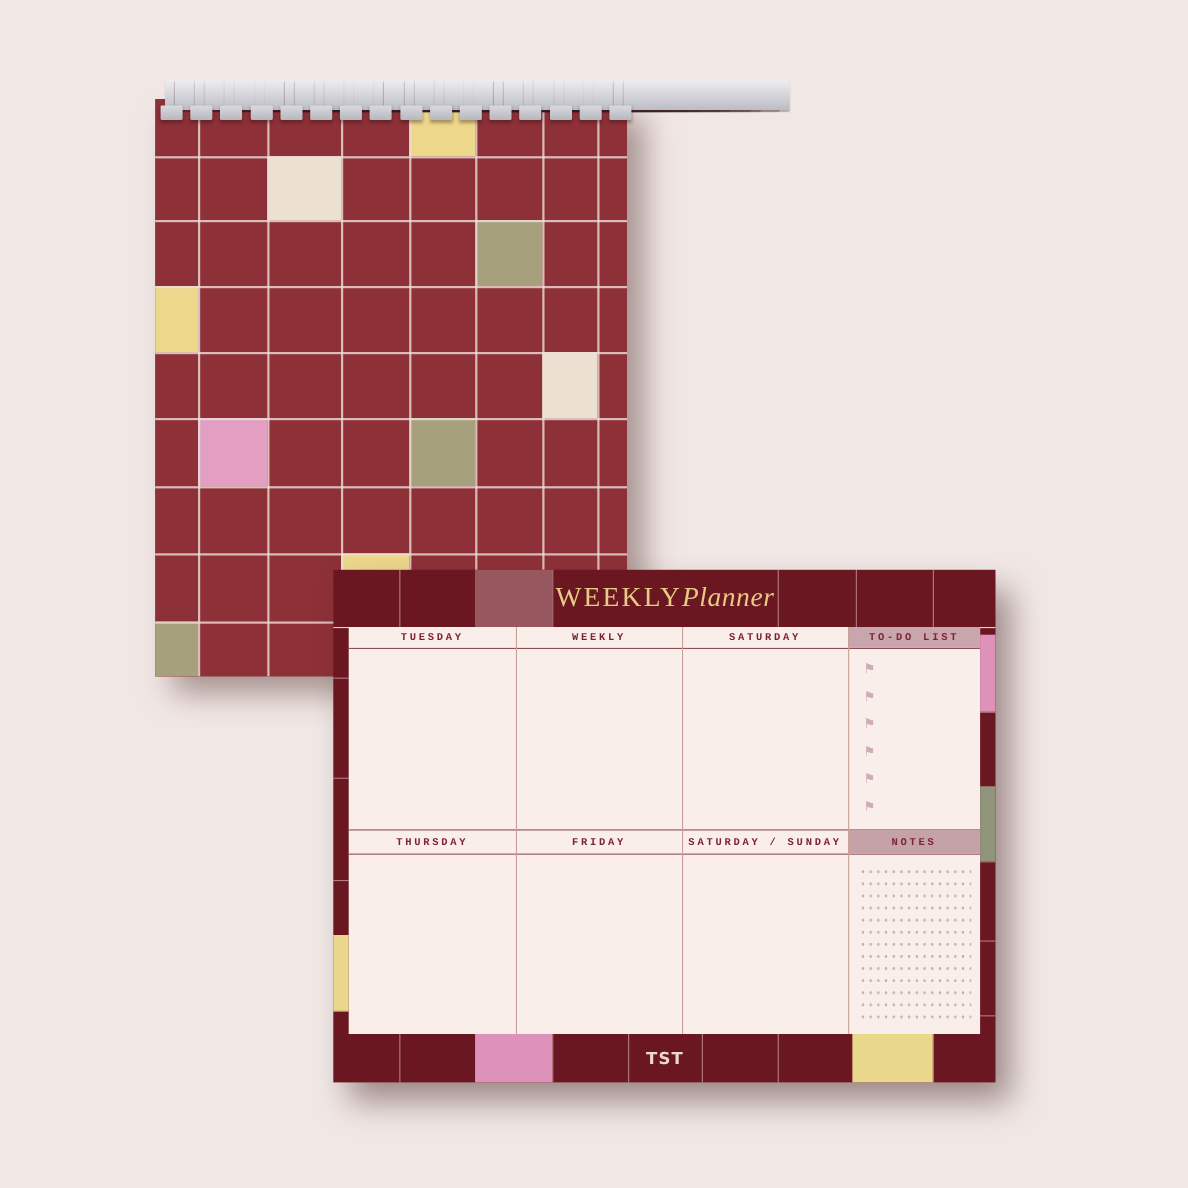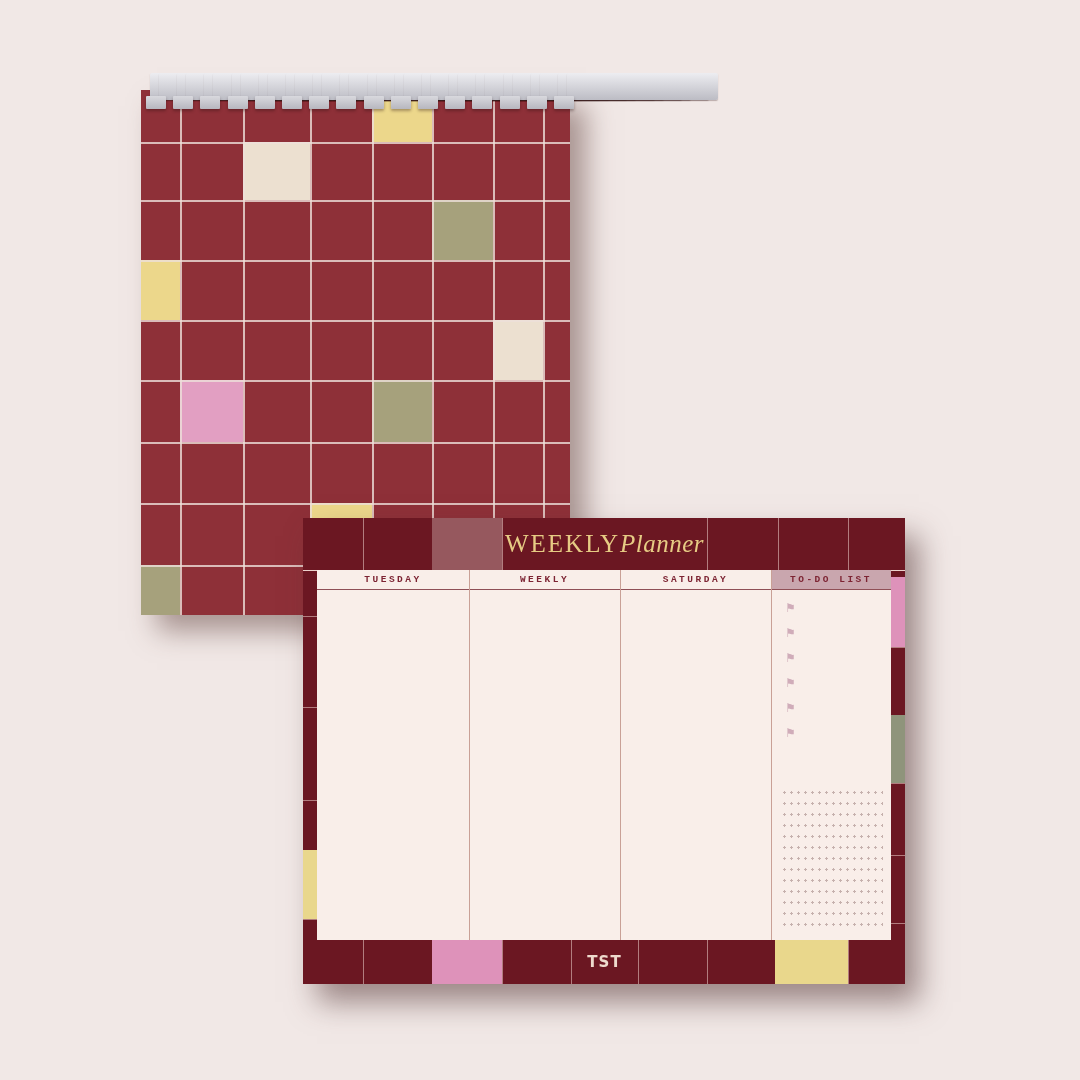--- a/index.html
+++ b/index.html
@@ -218,20 +218,26 @@
       <div class="p-hline" style="top: 353px;"></div>
     </div>
 
   <div class="p-content">
     <div class="hrow hrow1">
       <div class="hcell w0">TUESDAY</div>
       <div class="hcell w1">WEEKLY</div>
       <div class="hcell w2">SATURDAY</div>
       <div class="hcell w3 todo-head">TO-DO LIST</div>
     </div>
+    <div class="hrow hrow2">
+      <div class="hcell w0">THURSDAY</div>
+      <div class="hcell w1">FRIDAY</div>
+      <div class="hcell w2">SATURDAY / SUNDAY</div>
+      <div class="hcell w3 notes-head">NOTES</div>
+    </div>
     <div class="col-sep" style="left:152px"></div>
     <div class="col-sep" style="left:303px"></div>
     <div class="col-sep" style="left:454px"></div>
     <div class="todo-flags">
         <div class="flag" style="top: 13px;">⚑</div>
         <div class="flag" style="top: 38px;">⚑</div>
         <div class="flag" style="top: 63px;">⚑</div>
         <div class="flag" style="top: 88px;">⚑</div>
         <div class="flag" style="top: 113px;">⚑</div>
         <div class="flag" style="top: 138px;">⚑</div>

